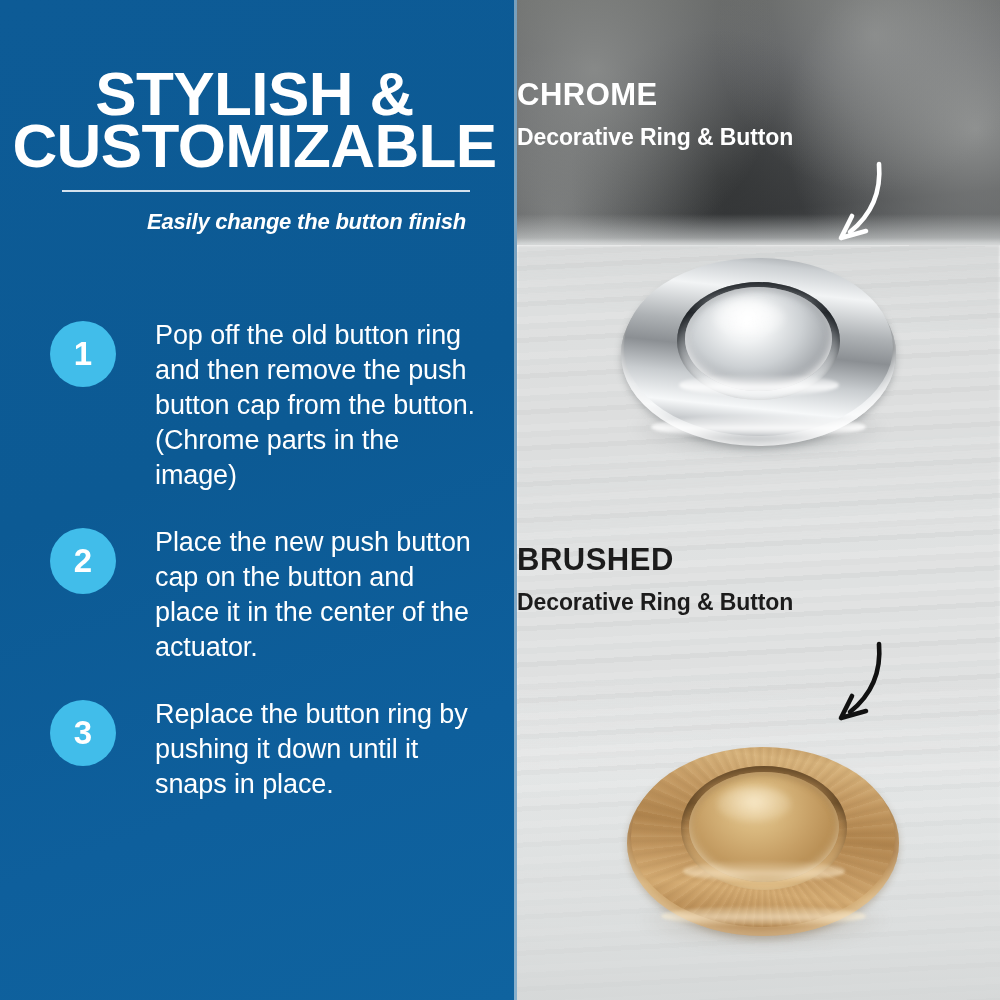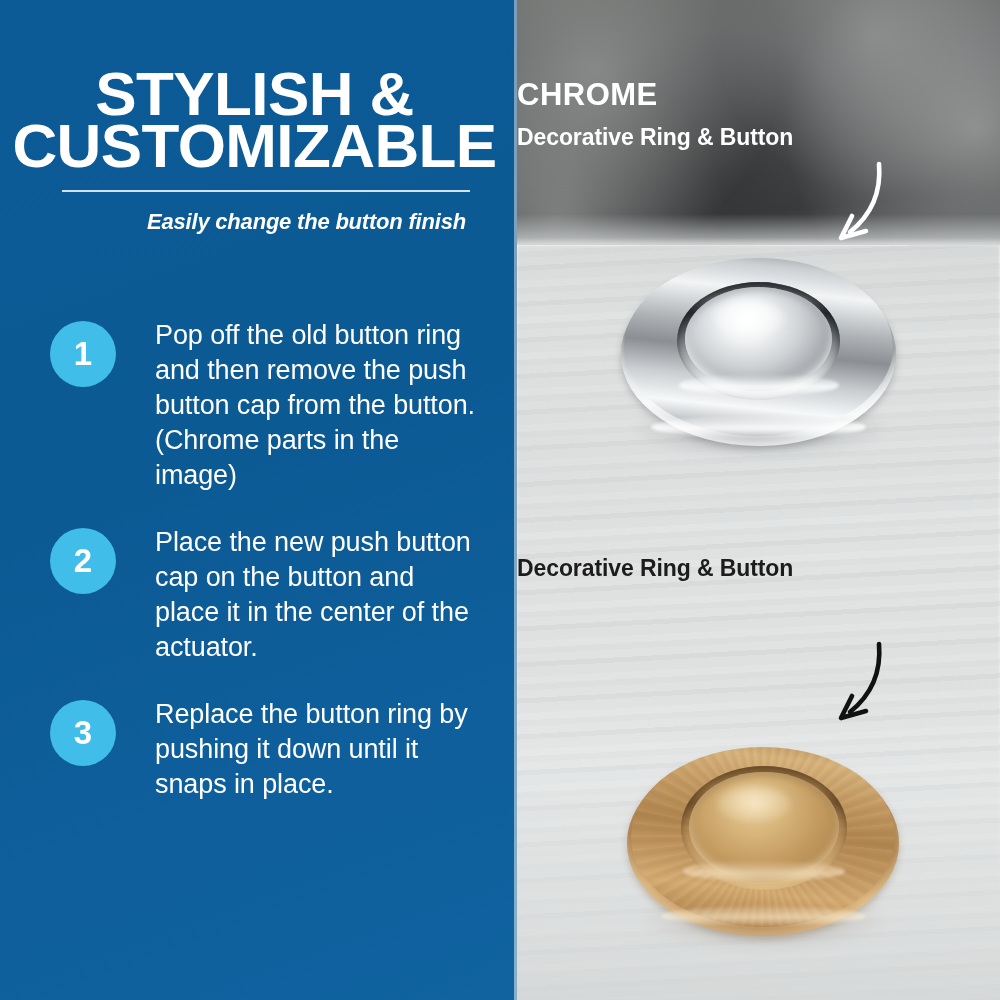--- a/index.html
+++ b/index.html
@@ -416,20 +416,21 @@
       <div class="chrome-base"></div>
       <div class="chrome-rim"></div>
       <div class="chrome-inner-well"></div>
       <div class="chrome-cap"></div>
       <div class="chrome-cap-hl"></div>
       <div class="chrome-ring-hl"></div>
       <div class="chrome-bottom-hl"></div>
     </div>
 
     <div class="label-block label-bronze">
+      <div class="label-title">BRUSHED</div>
       <div class="label-sub">Decorative Ring &amp; Button</div>
     </div>
 
     <div class="arrow arrow-bronze">
       <svg width="80" height="92" viewBox="0 0 80 92" fill="none" aria-hidden="true">
         <path d="M62 6 C64 30, 58 54, 33 74" stroke="#111111" stroke-width="4.6" stroke-linecap="round" fill="none"></path>
         <path d="M24 80 L35 58 M24 80 L49 73" stroke="#111111" stroke-width="4.6" stroke-linecap="round" fill="none"></path>
       </svg>
     </div>
 

